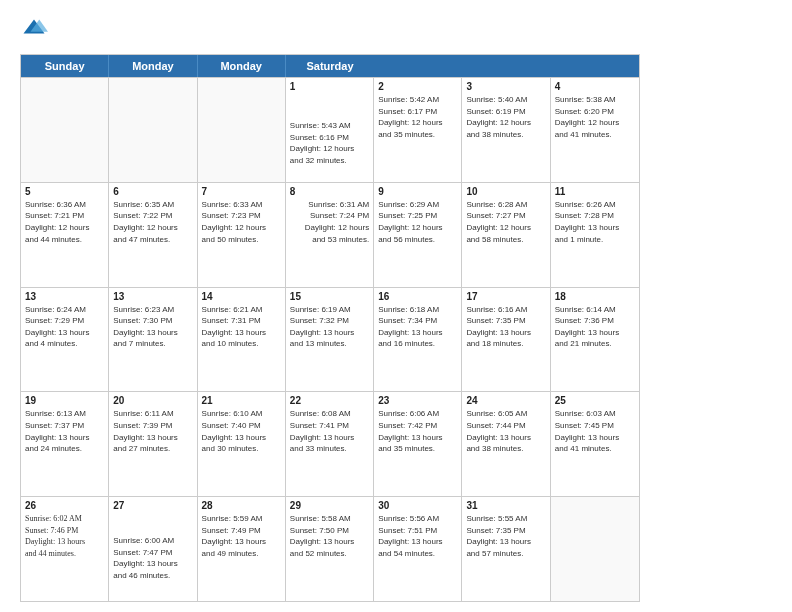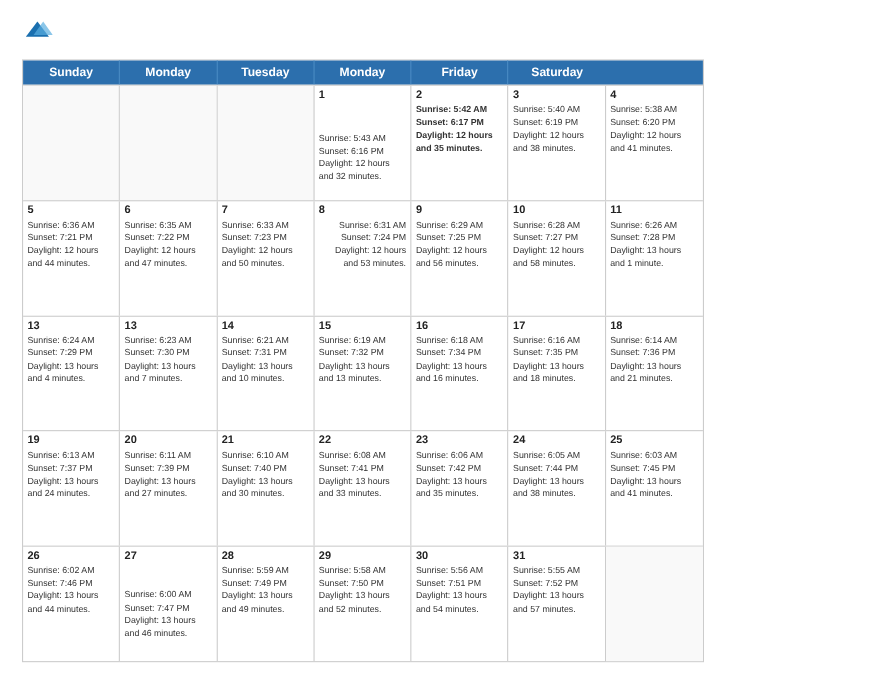--- a/index.html
+++ b/index.html
@@ -132,40 +132,38 @@
     <div class="title-block">
       <div class="month-title"></div>
       <div class="location"></div>
     </div>
   </div>
 
   <div class="calendar">
     <div class="cal-header-row">
     <div class="cal-header-cell">Sunday</div>
         <div class="cal-header-cell">Monday</div>
-        <div class="cal-header-cell">Tuesday</div>
         <div class="cal-header-cell">Monday</div>
-        <div class="cal-header-cell">Friday</div>
         <div class="cal-header-cell">Saturday</div>
       </div>
     <div class="cal-body">
     <div class="cal-row">
           <div class="cal-cell empty"></div>
           <div class="cal-cell empty"></div>
           <div class="cal-cell empty"></div>
           <div class="cal-cell">
             <div class="cell-day">1</div>
             <div class="cell-info" style="white-space: pre-line; margin-top: 28px;">Sunrise: 5:43 AM
 Sunset: 6:16 PM
 Daylight: 12 hours
 and 32 minutes.</div>
           </div>
           <div class="cal-cell">
             <div class="cell-day">2</div>
-            <div class="cell-info" style="white-space: pre-line; font-weight: bold;">Sunrise: 5:42 AM
+            <div class="cell-info" style="white-space: pre-line;">Sunrise: 5:42 AM
 Sunset: 6:17 PM
 Daylight: 12 hours
 and 35 minutes.</div>
           </div>
           <div class="cal-cell">
             <div class="cell-day">3</div>
             <div class="cell-info" style="white-space: pre-line;">Sunrise: 5:40 AM
 Sunset: 6:19 PM
 Daylight: 12 hours
 and 38 minutes.</div>
@@ -327,21 +325,21 @@
             <div class="cell-day">25</div>
             <div class="cell-info" style="white-space: pre-line;">Sunrise: 6:03 AM
 Sunset: 7:45 PM
 Daylight: 13 hours
 and 41 minutes.</div>
           </div>
         </div>
         <div class="cal-row">
           <div class="cal-cell">
             <div class="cell-day">26</div>
-            <div class="cell-info" style="white-space: pre-line;">Sunrise: 6:02 AM
+            <div class="cell-info" style="white-space: pre-line; font-family: Liberation Serif, serif;">Sunrise: 6:02 AM
 Sunset: 7:46 PM
 Daylight: 13 hours
 and 44 minutes.</div>
           </div>
           <div class="cal-cell">
             <div class="cell-day">27</div>
             <div class="cell-info" style="white-space: pre-line; margin-top: 24px;">Sunrise: 6:00 AM
 Sunset: 7:47 PM
 Daylight: 13 hours
 and 46 minutes.</div>
@@ -363,21 +361,21 @@
           <div class="cal-cell">
             <div class="cell-day">30</div>
             <div class="cell-info" style="white-space: pre-line;">Sunrise: 5:56 AM
 Sunset: 7:51 PM
 Daylight: 13 hours
 and 54 minutes.</div>
           </div>
           <div class="cal-cell">
             <div class="cell-day">31</div>
             <div class="cell-info" style="white-space: pre-line;">Sunrise: 5:55 AM
-Sunset: 7:52 PM
+Sunset: 7:35 PM
 Daylight: 13 hours
 and 57 minutes.</div>
           </div>
           <div class="cal-cell empty"></div>
         </div>
       </div>
   </div>
 </div>
 
 </body></html>

